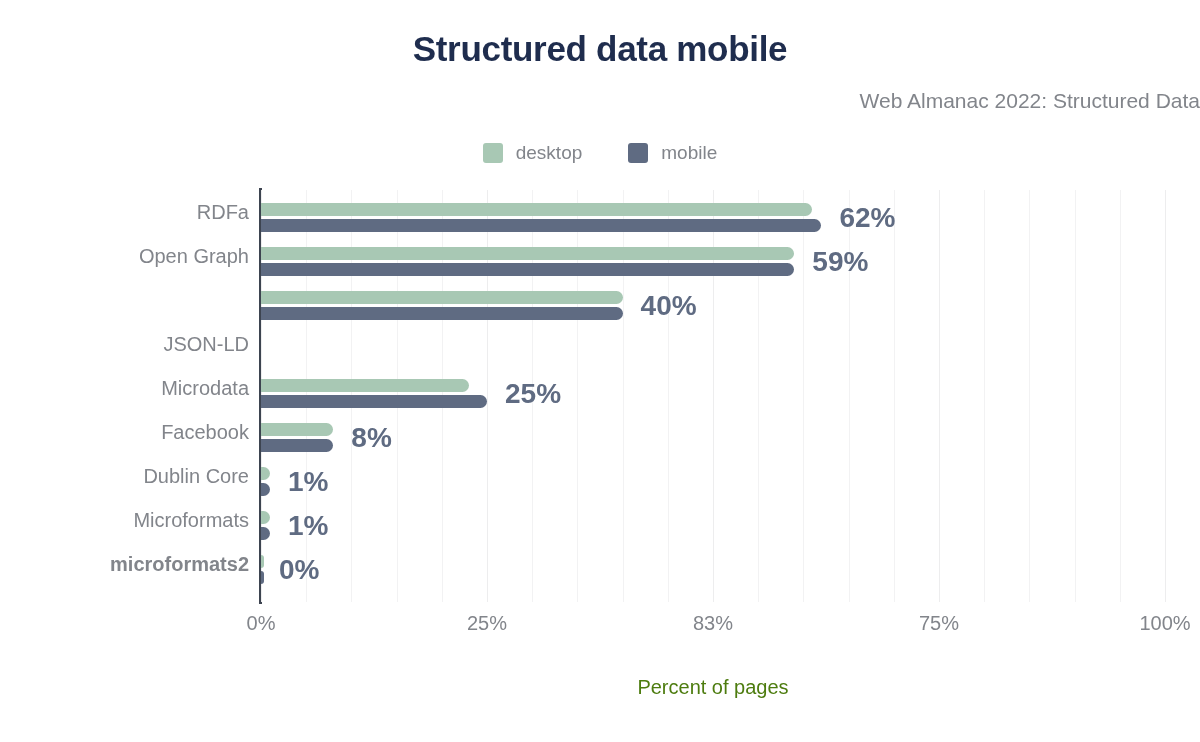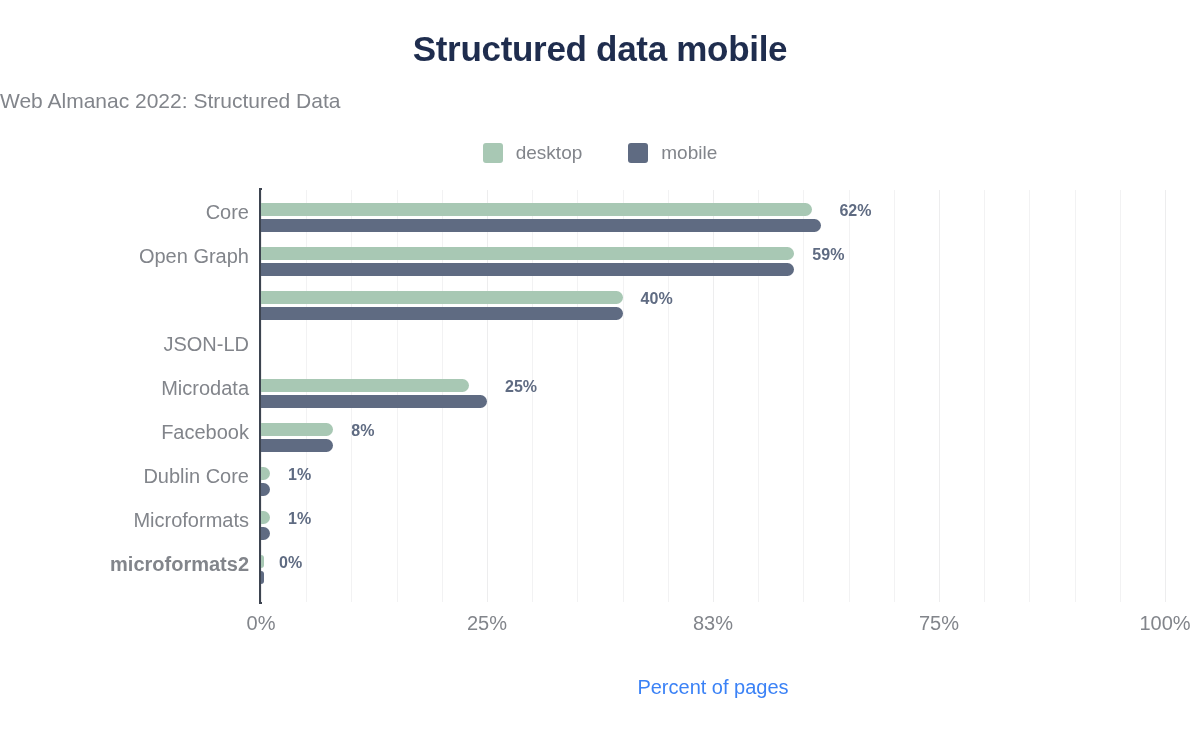--- a/index.html
+++ b/index.html
@@ -32,21 +32,21 @@
     font-weight: bold;
     color: #1f2d4e;
     letter-spacing: -0.3px;
     line-height: 1.1;
   }
   .chart-subtitle {
     position: absolute;
     top: 89px;
     left: 0;
     width: 1200px;
-    text-align: left;
+    text-align: right;
     font-size: 21px;
     font-weight: normal;
     color: #82858b;
   }
 
   
   .legend {
     position: absolute;
     top: 142px;
     left: 0;
@@ -119,21 +119,21 @@
     position: absolute;
     height: 13px;
     border-radius: 0 7px 7px 0;
     min-width: 2px;
   }
   .bar.desktop { top: 13px; }
   .bar.mobile  { top: 29px; }
   .row-value {
     position: absolute;
     top: 12px;
-    font-size: 16px;
+    font-size: 28px;
     font-weight: bold;
     color: #5f6b82;
     white-space: nowrap;
   }
 
   
   .y-labels {
     position: absolute;
     left: 0;
     top: 190px;
@@ -168,21 +168,21 @@
   }
 
   
   .x-axis-title {
     position: absolute;
     left: 261px;
     top: 676px;
     width: 904px;
     text-align: center;
     font-size: 20px;
-    color: #3b82f6;
+    color: #4d7c0f;
   }
 </style>
 </head>
 <body>
 
 <div id="chart-root">
 
   <div class="chart-title">Structured data mobile</div>
   <div class="chart-subtitle">Web Almanac 2022: Structured Data</div>
 
@@ -191,21 +191,21 @@
       <span class="legend-swatch" style="background:#a8c8b4"></span>
       <span class="legend-label">desktop</span>
     </div>
     <div class="legend-item">
       <span class="legend-swatch" style="background:#5f6b82"></span>
       <span class="legend-label">mobile</span>
     </div>
   </div>
 
   <div class="y-labels" id="y-labels">
-      <div class="y-tick-label" style="top: 11px;">Core</div>
+      <div class="y-tick-label" style="top: 11px;">RDFa</div>
       <div class="y-tick-label" style="top: 55px; text-align: right;">Open Graph</div>
       <div class="y-tick-label" style="top: 143px;">JSON-LD</div>
       <div class="y-tick-label" style="top: 187px; padding-left: 44px;">Microdata</div>
       <div class="y-tick-label" style="top: 231px;">Facebook</div>
       <div class="y-tick-label" style="top: 275px;">Dublin Core</div>
       <div class="y-tick-label" style="top: 319px;">Microformats</div>
       <div class="y-tick-label" style="top: 363px; font-weight: bold;">microformats2</div>
     </div>
 
   <div class="y-axis-line"></div>

